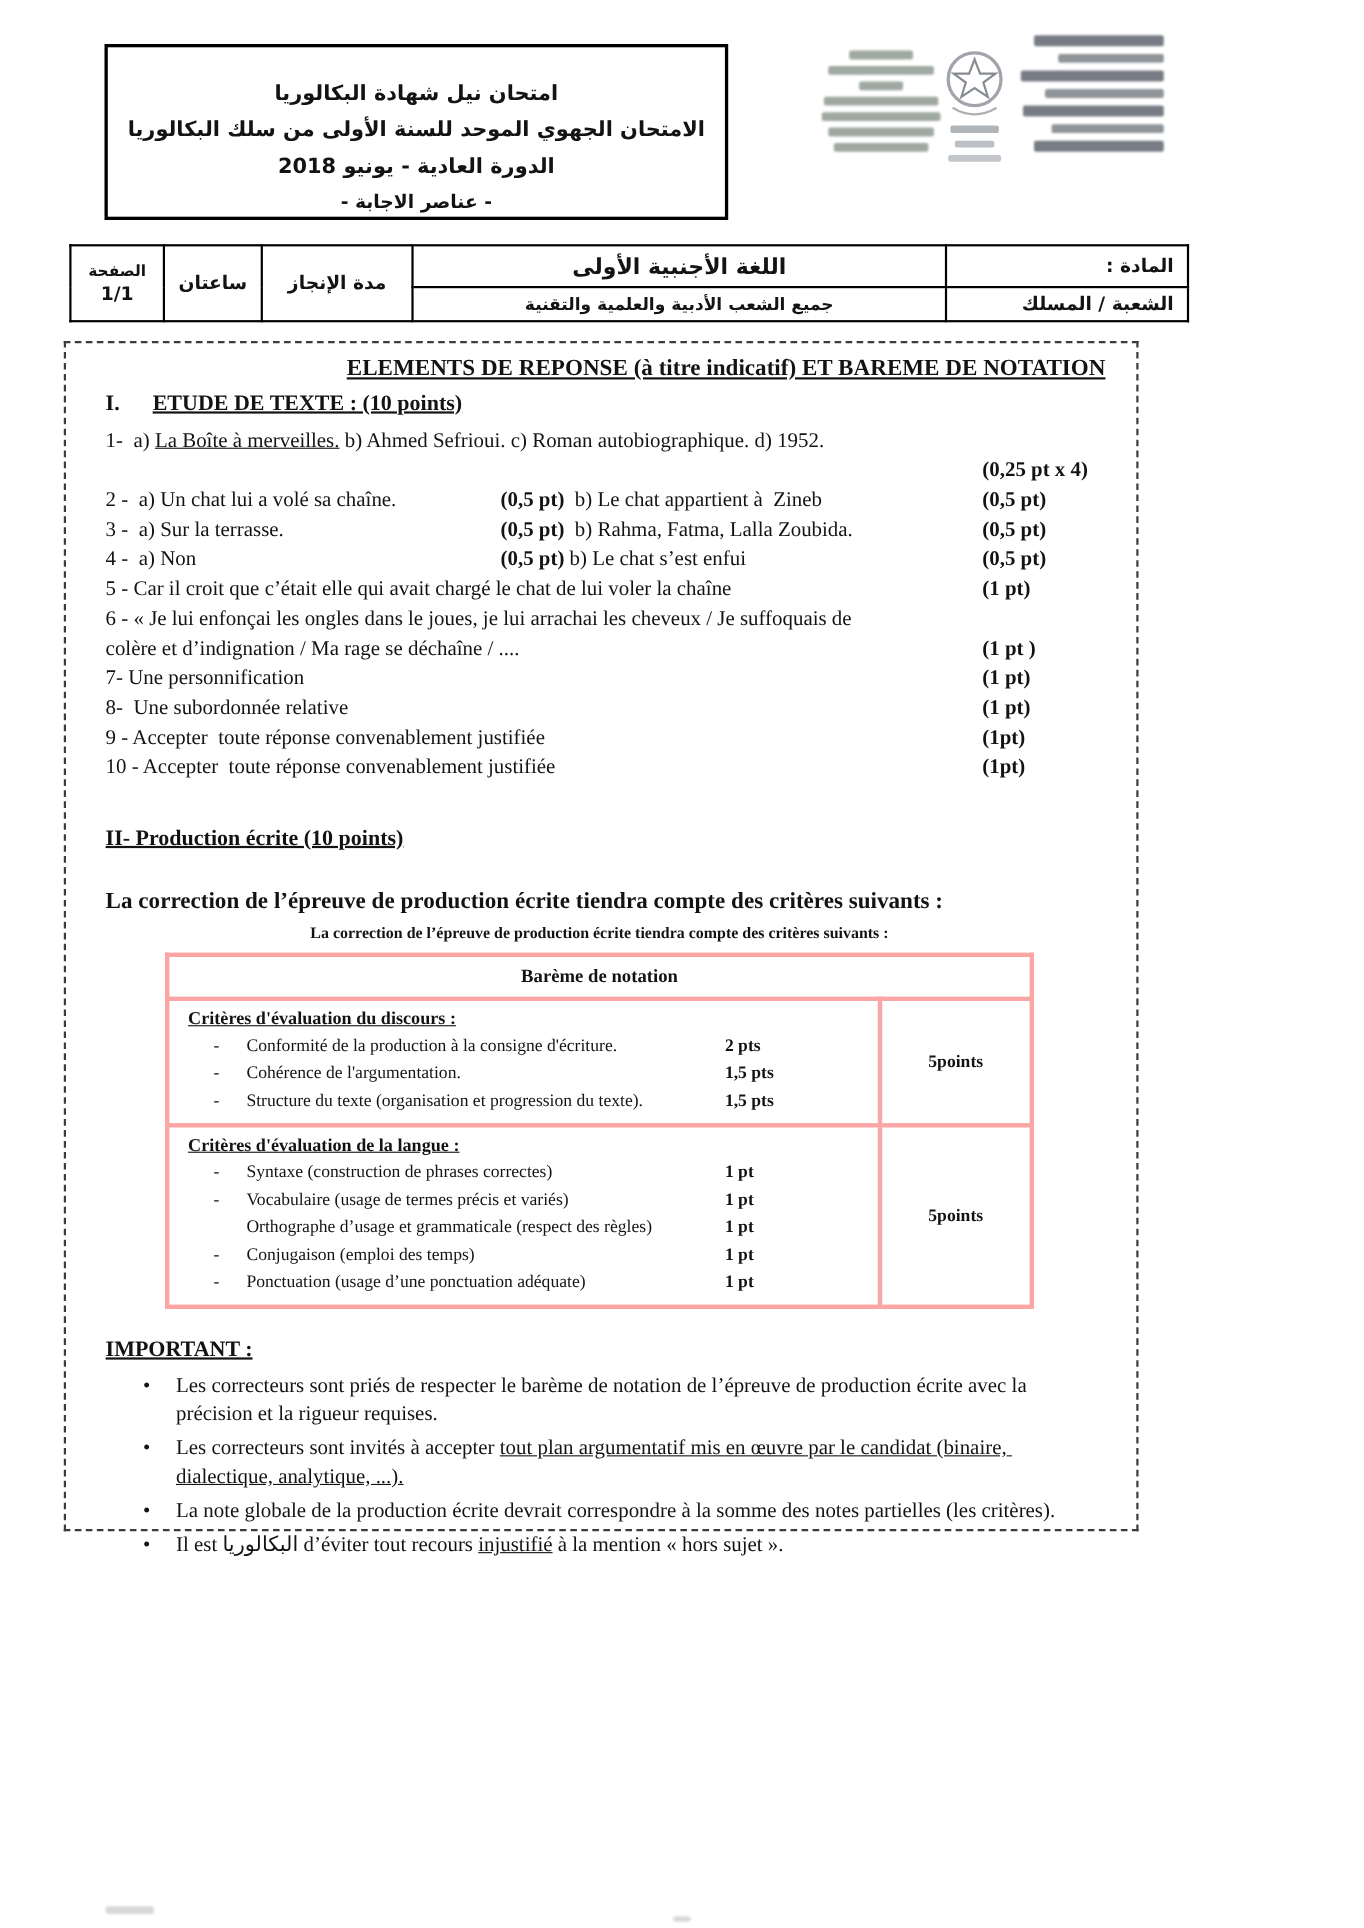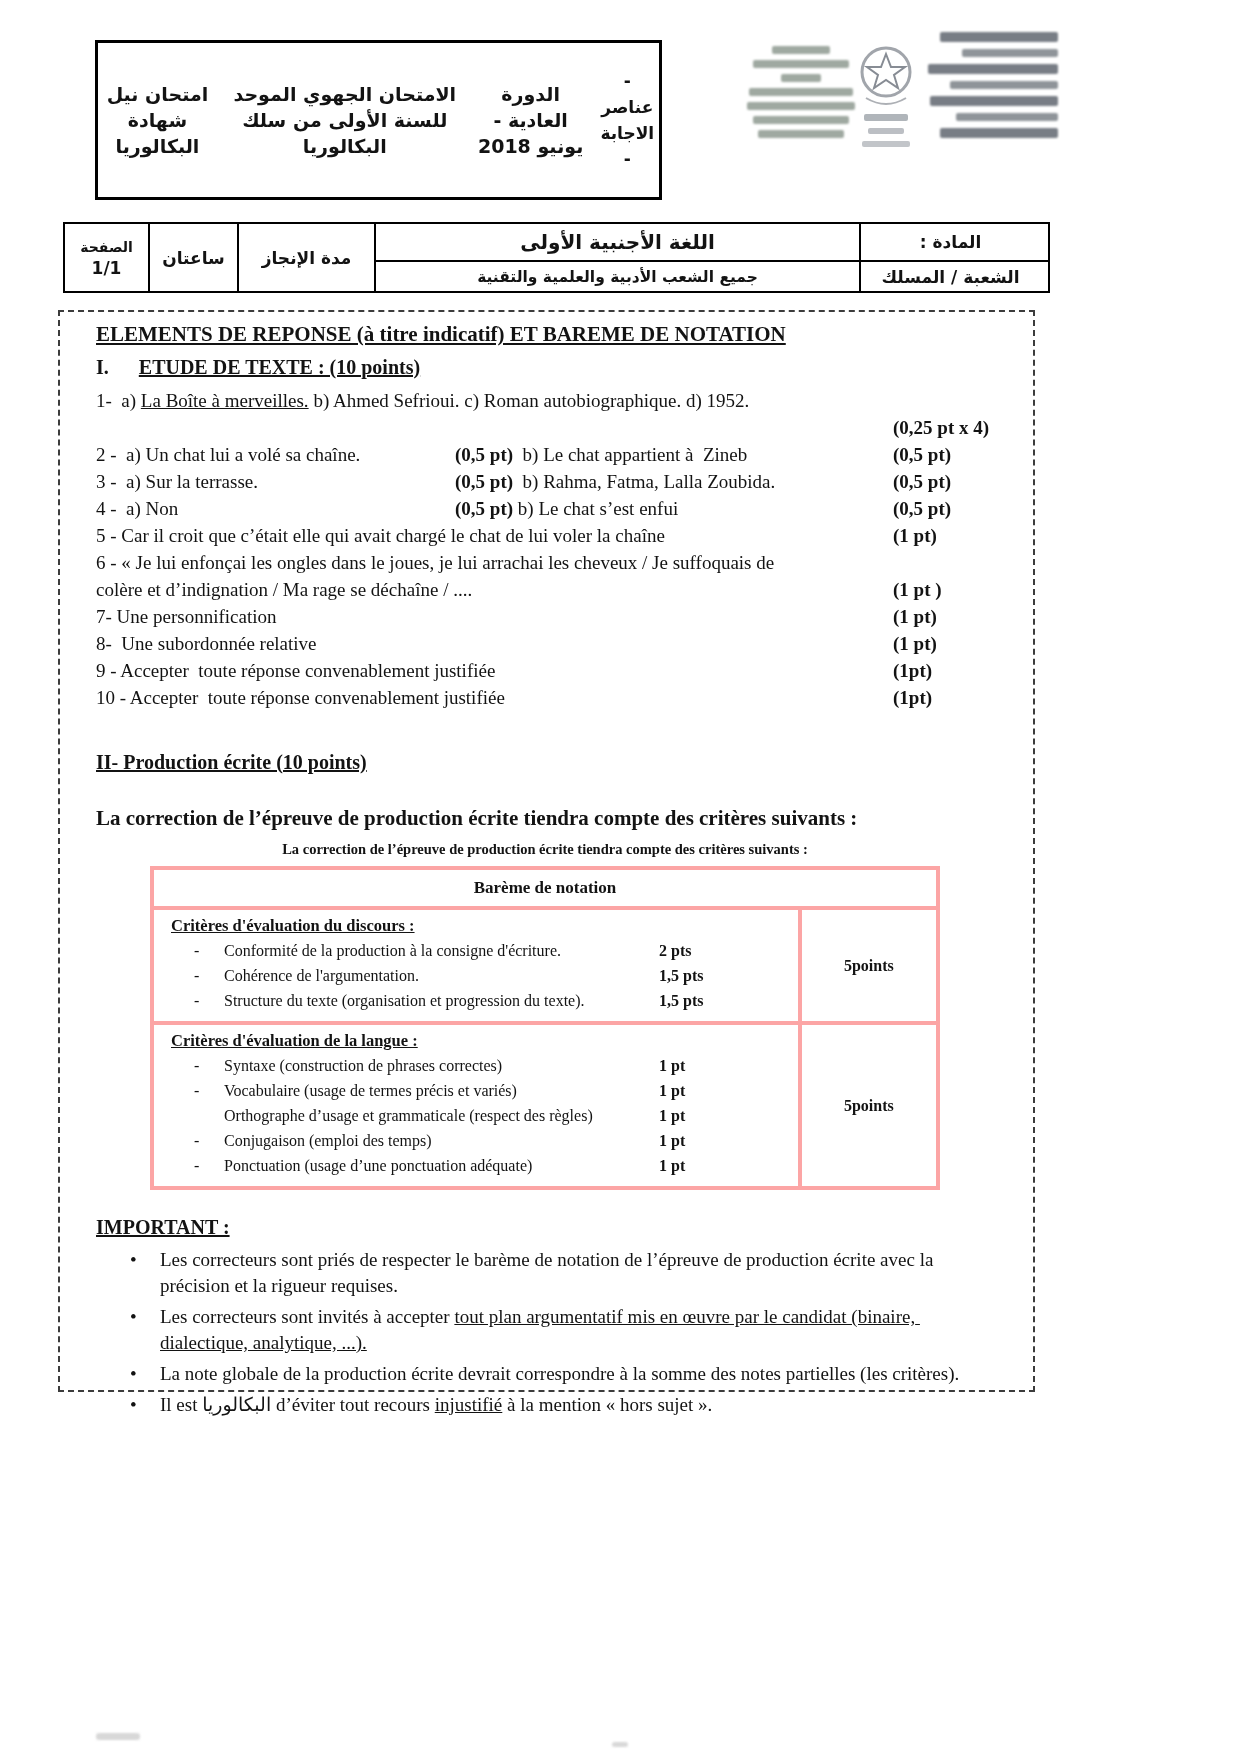--- a/index.html
+++ b/index.html
@@ -9,21 +9,21 @@
     font-family:"Liberation Serif", serif; color:#131313;
   }
   .ar { font-family:"DejaVu Sans", sans-serif; direction:rtl; }
   .u { text-decoration:underline; }
   .b { font-weight:bold; }
 
   
   .header-box {
     position:absolute; left:95px; top:40px; width:567px; height:160px;
     border:3px solid #000;
-    display:flex; flex-direction:row; justify-content:flex-end; align-items:center;
+    display:flex; flex-direction:column; justify-content:flex-end; align-items:center;
     gap:7px; text-align:center;
   }
   .hline { font-weight:bold; font-size:19px; line-height:26px; }
   .hline-small { font-size:17px; }
 
   
   .stamp-left {
     position:absolute; left:745px; top:46px; width:112px;
     display:flex; flex-direction:column; align-items:center; gap:6px;
     filter:blur(1.1px);
@@ -45,30 +45,30 @@
   .info-table td {
     border:2px solid #000; text-align:center; vertical-align:middle;
     font-family:"DejaVu Sans", sans-serif; font-weight:bold; direction:rtl;
     padding:2px 4px;
   }
   td.c-page { width:85px; font-size:14px; line-height:18px; }
   td.c-page .pv { font-size:17px; margin-top:3px; direction:ltr; }
   td.c-dur { width:89px; font-size:17px; }
   td.c-durlab { width:137px; font-size:17px; }
   td.c-subj { width:485px; font-size:20px; height:38px; }
-  td.c-lab { width:189px; font-size:17px; text-align:center; padding-right:12px; }
+  td.c-lab { width:220px; font-size:17px; text-align:right; padding-right:12px; }
   td.c-track { font-size:15.5px; height:31px; }
 
   
   .main-box {
     position:absolute; left:58px; top:310px; width:977px; height:1082px;
     border:2px dashed #3c3c3c;
     padding:10px 28px 0 36px;
   }
-  .doc-title { text-align:left; font-weight:bold; font-size:21px; text-decoration:underline; }
+  .doc-title { text-align:right; font-weight:bold; font-size:21px; text-decoration:underline; }
   .sec1 { margin-top:9px; font-weight:bold; font-size:20px; }
   .sec1 .num { margin-right:30px; }
 
   .lines { margin-top:8px; font-size:19px; }
   .line { display:flex; align-items:baseline; line-height:27px; }
   .line-left { flex:1 1 auto; white-space:pre-wrap; }
   .line-left span { white-space:pre-wrap; }
   .iw { display:inline-block; }
   .line-right { flex:0 0 112px; font-weight:bold; white-space:pre; }
 

